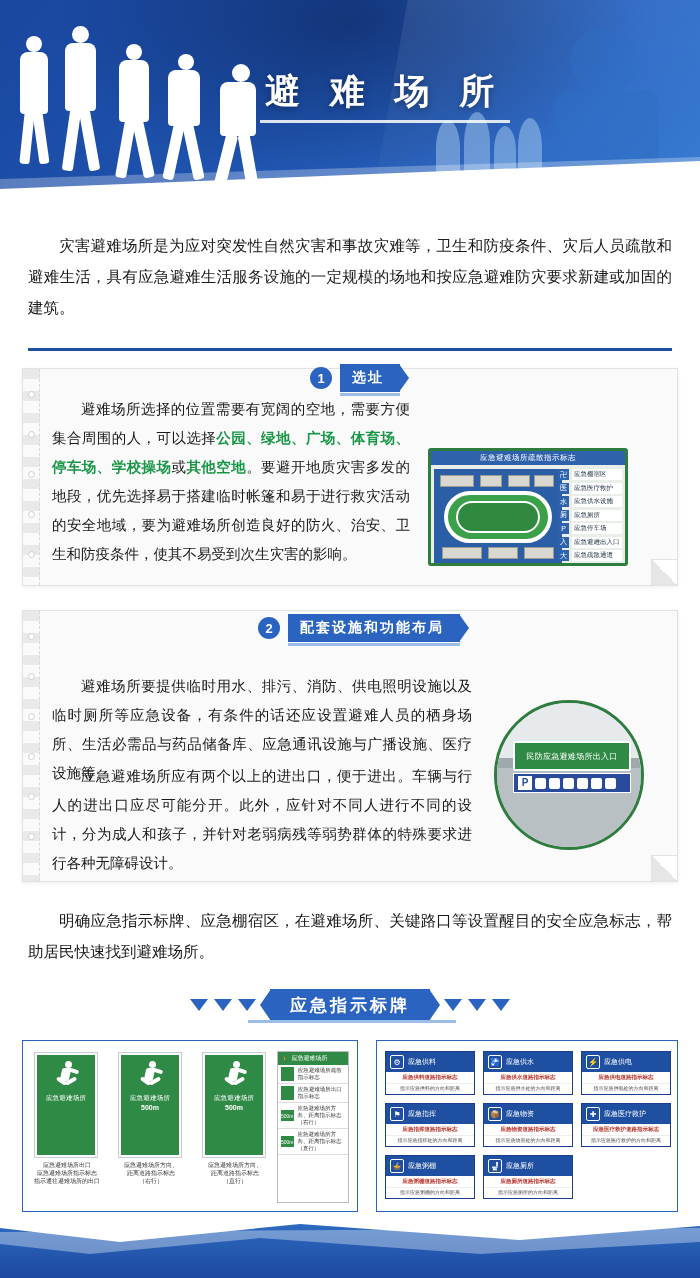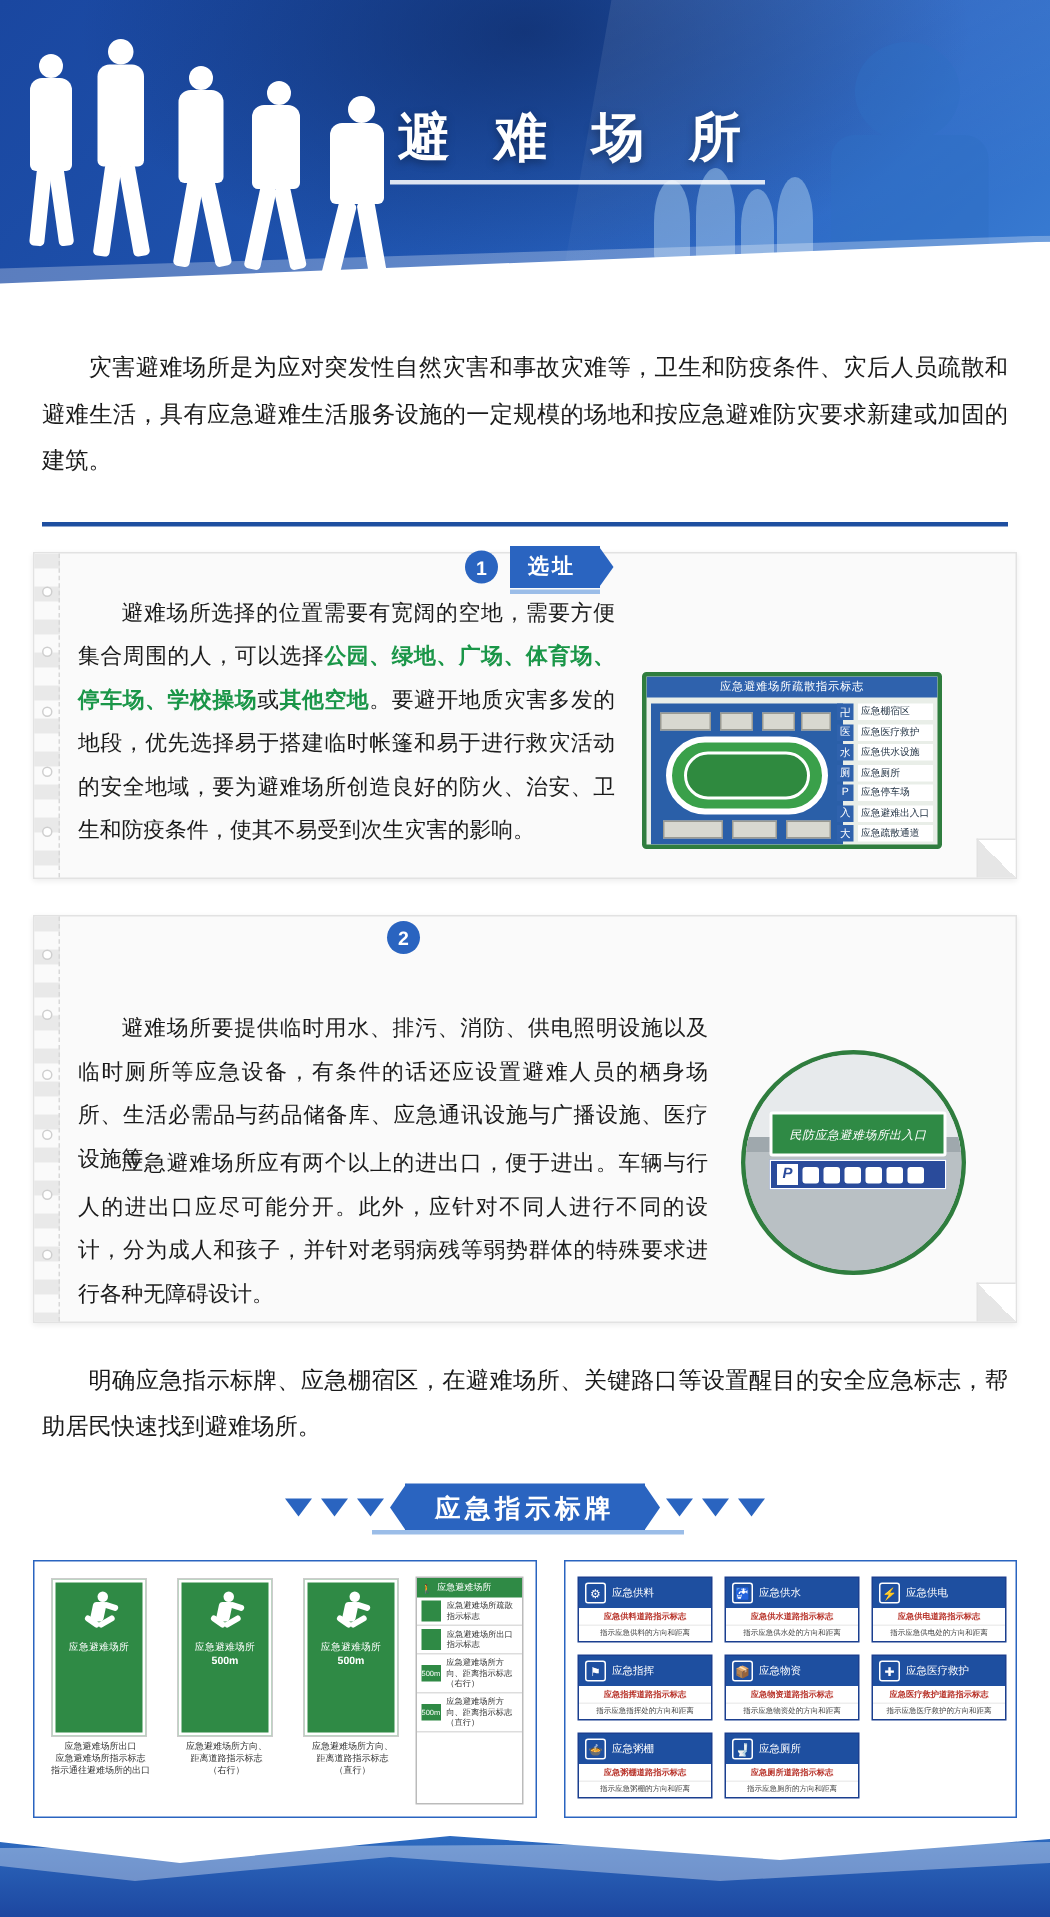--- a/index.html
+++ b/index.html
@@ -347,26 +347,30 @@
   <div class="punch" style="top:62px;"></div>
   <div class="punch" style="top:102px;"></div>
   <div class="punch" style="top:142px;"></div>
   <div class="punch" style="top:182px;"></div>
   <div class="punch" style="top:222px;"></div>
   <div class="card-fold"></div>
 </div>
 
 <div class="sec-title-wrap" style="left:258px; top:614px;">
   <div class="sec-num">2</div>
+  <div class="sec-label">
+    <span>配套设施和功能布局</span>
+    <span class="sec-label-under"></span>
+  </div>
 </div>
 
 <div class="body-text ind" style="position:absolute; left:52px; top:672px; width:420px;">避难场所要提供临时用水、排污、消防、供电照明设施以及临时厕所等应急设备，有条件的话还应设置避难人员的栖身场所、生活必需品与药品储备库、应急通讯设施与广播设施、医疗设施等。</div>
 <div class="body-text ind" style="position:absolute; left:52px; top:762px; width:420px;">应急避难场所应有两个以上的进出口，便于进出。车辆与行人的进出口应尽可能分开。此外，应针对不同人进行不同的设计，分为成人和孩子，并针对老弱病残等弱势群体的特殊要求进行各种无障碍设计。</div>
 
-<div class="photo-circle" style="left:494px; top:700px;font-style:italic;">
+<div class="photo-circle" style="left:494px; top:700px;">
   <div class="pc-sky"></div>
   <div class="pc-wall"></div>
   <div class="pc-ground"></div>
   <div class="pc-sign">民防应急避难场所出入口</div>
   <div class="pc-sign2">
     <div class="pc-p">P</div>
     <div class="pc-chip"></div>
       <div class="pc-chip"></div>
       <div class="pc-chip"></div>
     <div class="pc-chip"></div>

